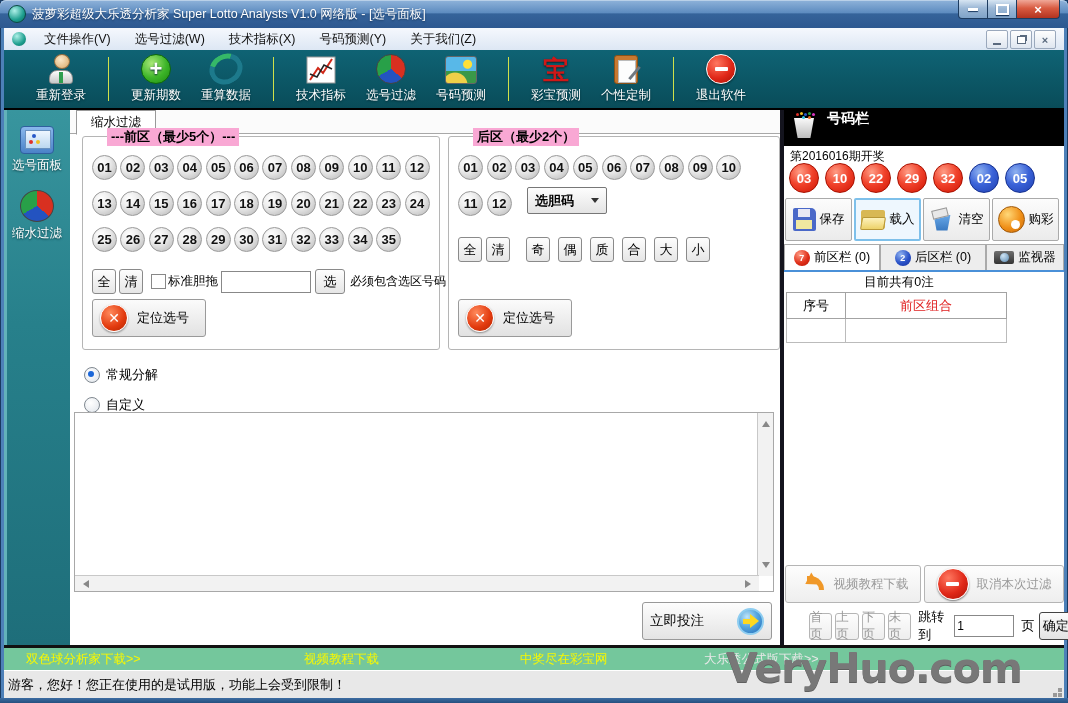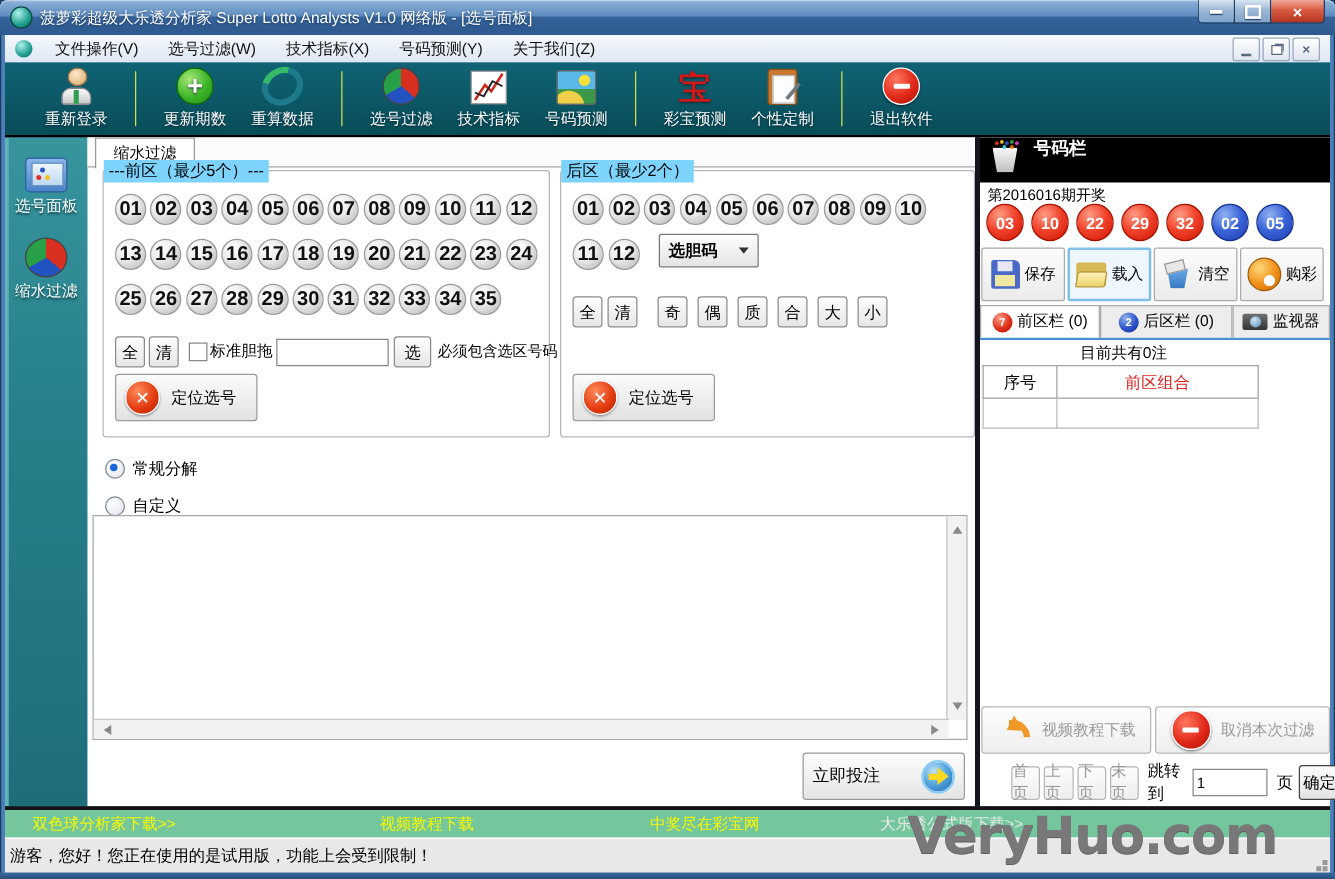--- a/index.html
+++ b/index.html
@@ -72,29 +72,29 @@
   .icon-panel::after{content:"";position:absolute;left:8px;top:13px;width:4px;height:4px;border-radius:50%;background:#e03028;box-shadow:7px 0 0 #f0c020,3px -6px 0 #2858c8;}
   .icon-sort{position:relative;width:30px;height:30px;}
   .icon-sort::before{content:"";position:absolute;left:4px;top:2px;width:20px;height:25px;background:repeating-linear-gradient(180deg,#fff 0 4px,#b8cce0 4px 5px);border:1px solid #8aa0b8;transform:rotate(-8deg);}
   .icon-sort::after{content:"";position:absolute;right:0;top:-1px;border:6px solid transparent;border-top:14px solid #3a6fd0;transform:rotate(40deg);}
 
   
   .mainpanel{left:70px;top:110px;width:710px;height:535px;background:#fff;}
   .tabstrip{position:absolute;left:0;top:0;width:710px;height:23px;background:#fbfbfb;border-bottom:1px solid #a8a8a8;}
   .tab-std{position:absolute;left:6px;top:0;padding:3px 14px;background:#fff;border:1px solid #999;border-bottom:1px solid #fff;font-size:12.5px;}
   .gbox{position:absolute;border:1px solid #b5b5b5;border-radius:3px;background:#fff;}
-  .gbox .legend{position:absolute;top:-9px;left:0;background:#7dd3fc;padding:0 4px;font-weight:normal;font-size:13px;white-space:nowrap;}
+  .gbox .legend{position:absolute;top:-9px;left:24px;background:#f9a8d4;padding:0 4px;font-weight:bold;font-size:13px;white-space:nowrap;}
   .gbox-front{left:12px;top:26px;width:356px;height:212px;}
   .gbox-back{left:378px;top:26px;width:330px;height:212px;}
   .ballgrid{position:absolute;display:grid;}
   .grid-front{left:9px;top:18px;width:338px;grid-template-columns:repeat(12,1fr);gap:11px 3px;}
   .grid-back{left:9px;top:18px;width:284px;grid-template-columns:repeat(10,1fr);gap:11px 3px;}
   .ball{width:25px;height:25px;border-radius:50%;border:1px solid #9a9a9a;box-sizing:border-box;
     background:radial-gradient(circle at 35% 30%,#ffffff 0%,#ececec 40%,#c9c9c9 78%,#b2b2b2 100%);
-    display:flex;align-items:center;justify-content:center;font-weight:bold;font-size:16px;color:#111;}
+    display:flex;align-items:center;justify-content:center;font-weight:bold;font-size:13px;color:#111;}
   .sbtn{min-width:24px;height:25px;padding:0 4px;background:linear-gradient(#fdfdfd,#e6e6e6);border:1px solid #8a8a8a;border-radius:3px;
     font-size:13px;display:inline-flex;align-items:center;justify-content:center;box-sizing:border-box;}
   .ctrl-row{position:absolute;left:9px;top:132px;display:flex;align-items:center;white-space:nowrap;}
   .chk{width:13px;height:13px;border:1px solid #888;background:#fff;margin:0 2px 0 8px;}
   .txtinput{width:84px;height:20px;border:1px solid #888;font-size:12px;padding:0 2px;}
   .hint{font-size:12px;margin-left:5px;}
   .posbtn{position:absolute;left:9px;top:162px;display:inline-flex;align-items:center;gap:9px;padding:4px 16px 4px 7px;
     background:linear-gradient(#fbfbfb,#e2e2e2);border:1px solid #9a9a9a;border-radius:3px;font-size:13px;}
   .xicon{width:26px;height:26px;border-radius:50%;background:radial-gradient(circle at 35% 30%,#ff8a5c,#e23a0e 58%,#b02400);
     display:flex;align-items:center;justify-content:center;color:#fff;font-weight:bold;font-size:14px;border:1px solid #fff;box-shadow:0 1px 2px rgba(0,0,0,.4);}
@@ -246,30 +246,30 @@
   <div class="tbtn">
     <span class="icon-plus">+</span>
     <span>更新期数</span>
   </div>
   <div class="tbtn">
     <span class="icon-refresh"></span>
     <span>重算数据</span>
   </div>
   <div class="tsep"></div>
   <div class="tbtn">
-    <span class="icon-pie"></span>
-    <span>选号过滤</span>
-  </div>
-  <div class="tbtn">
     <svg width="30" height="28" viewBox="0 0 30 28">
         <rect x="1" y="1" width="28" height="26" fill="#fff" stroke="#999"></rect>
         <polyline points="4,24 12,12 17,17 26,3" fill="none" stroke="#d02818" stroke-width="2"></polyline>
         <polyline points="4,18 11,21 18,9 26,13" fill="none" stroke="#222" stroke-width="1.5"></polyline>
       </svg>
     <span>技术指标</span>
+  </div>
+  <div class="tbtn">
+    <span class="icon-pie"></span>
+    <span>选号过滤</span>
   </div>
   <div class="tbtn">
     <span class="icon-picture"></span>
     <span>号码预测</span>
   </div>
   <div class="tsep"></div>
   <div class="tbtn">
     <span class="icon-bao">宝</span>
     <span>彩宝预测</span>
   </div>

